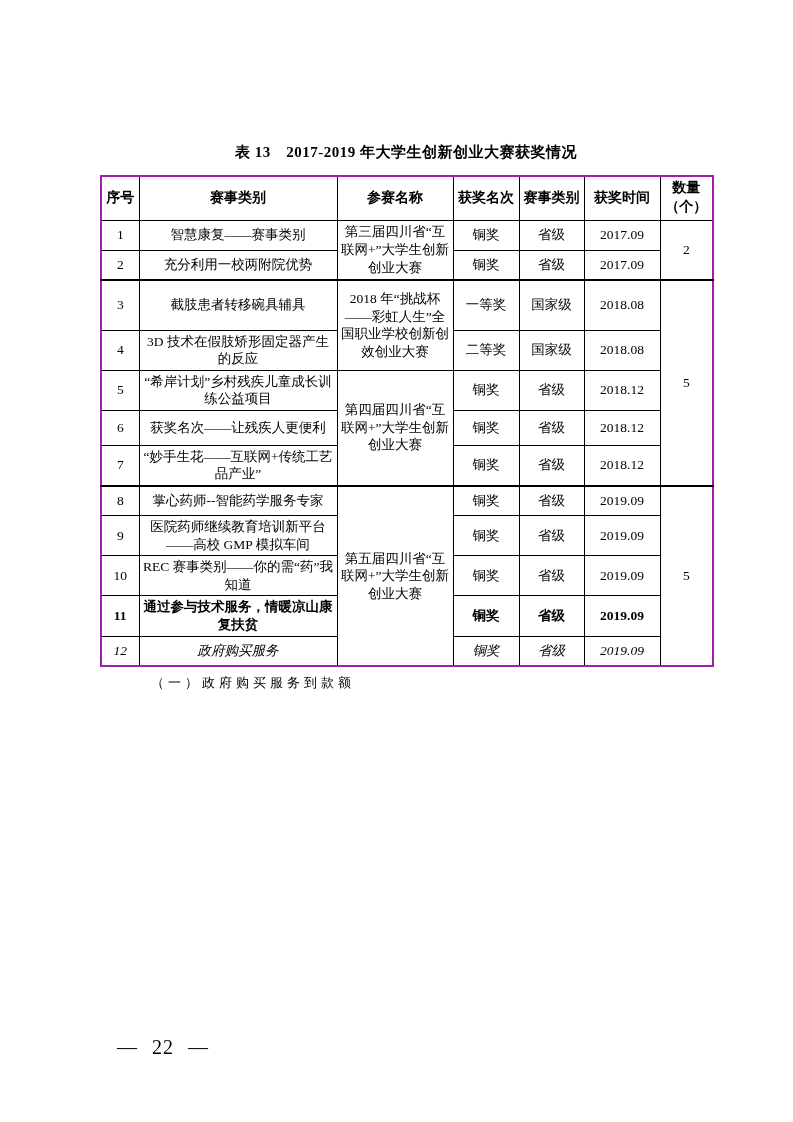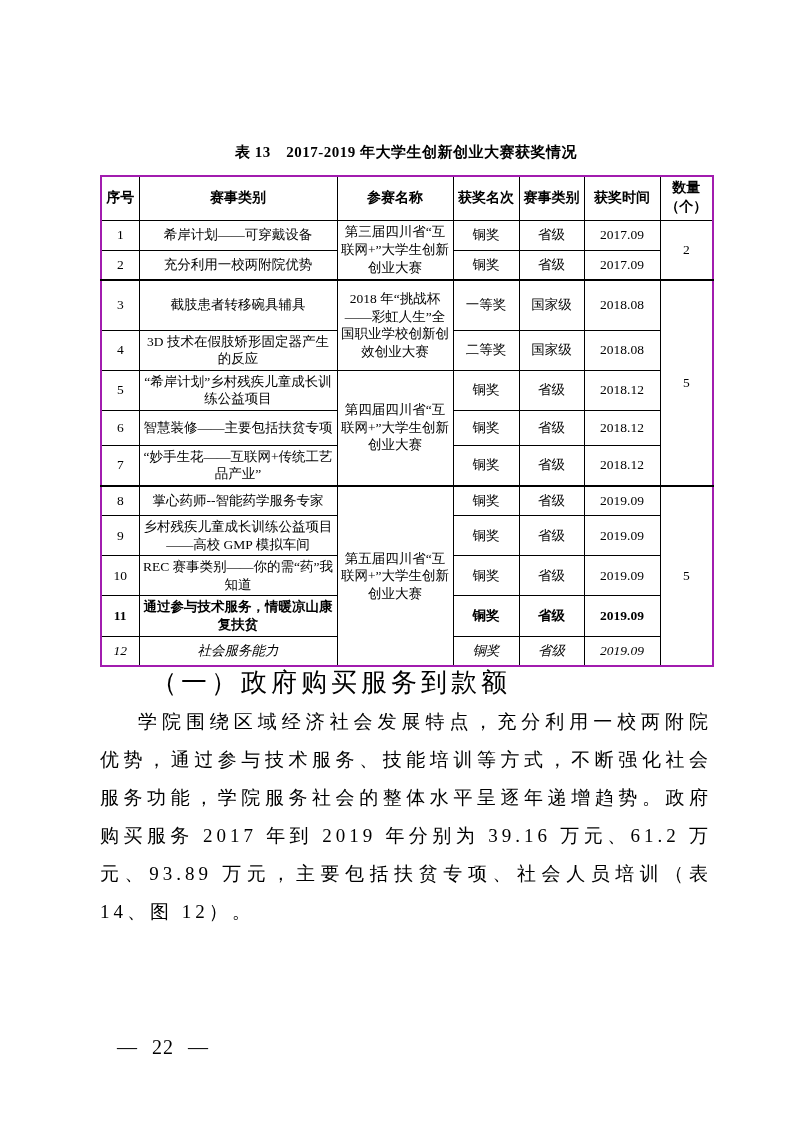--- a/index.html
+++ b/index.html
@@ -50,21 +50,21 @@
     font-family: "Liberation Sans", sans-serif;
     font-weight: bold;
     font-size: 20px;
     letter-spacing: 2px;
     line-height: 28px;
     margin: 13px 0 0 50px;
   }
   .subsec-heading {
     font-family: "Liberation Serif", serif;
     font-weight: normal;
-    font-size: 26px;
+    font-size: 13px;
     letter-spacing: 4px;
     line-height: 28px;
     margin: 2px 0 0 51px;
   }
   .body-para {
     width: 612px;
     font-size: 19px;
     letter-spacing: 4px;
     line-height: 38px;
     text-align: justify;
@@ -106,21 +106,21 @@
             <th>获奖名次</th>
             <th>赛事类别</th>
             <th>获奖时间</th>
             <th>数量
 （个）</th>
           </tr>
       </thead>
       <tbody id="table-body">
           <tr style="height: 30px;">
             <td>1</td>
-            <td>希岸计划——可穿戴设备</td>
+            <td>智慧康复——赛事类别</td>
             <td rowspan="2">第三届四川省“互联网+”大学生创新创业大赛</td>
             <td>铜奖</td>
             <td>省级</td>
             <td>2017.09</td>
             <td rowspan="2">2</td>
           </tr>
           <tr style="height: 30px;">
             <td>2</td>
             <td>充分利用一校两附院优势</td>
             <td>铜奖</td>
@@ -146,21 +146,21 @@
           <tr style="height: 40px;">
             <td>5</td>
             <td>“希岸计划”乡村残疾儿童成长训练公益项目</td>
             <td rowspan="3">第四届四川省“互联网+”大学生创新创业大赛</td>
             <td>铜奖</td>
             <td>省级</td>
             <td>2018.12</td>
           </tr>
           <tr style="height: 35px;">
             <td>6</td>
-            <td>智慧装修——主要包括扶贫专项</td>
+            <td>获奖名次——让残疾人更便利</td>
             <td>铜奖</td>
             <td>省级</td>
             <td>2018.12</td>
           </tr>
           <tr style="height: 40px;">
             <td>7</td>
             <td>“妙手生花——互联网+传统工艺品产业”</td>
             <td>铜奖</td>
             <td>省级</td>
             <td>2018.12</td>
@@ -169,50 +169,49 @@
             <td>8</td>
             <td>掌心药师--智能药学服务专家</td>
             <td rowspan="5">第五届四川省“互联网+”大学生创新创业大赛</td>
             <td>铜奖</td>
             <td>省级</td>
             <td>2019.09</td>
             <td rowspan="5">5</td>
           </tr>
           <tr style="height: 35px;">
             <td>9</td>
-            <td>乡村残疾儿童成长训练公益项目——高校 GMP 模拟车间</td>
+            <td>医院药师继续教育培训新平台——高校 GMP 模拟车间</td>
             <td>铜奖</td>
             <td>省级</td>
             <td>2019.09</td>
           </tr>
           <tr style="height: 40px; margin-left: 44px;">
             <td>10</td>
             <td>REC 赛事类别——你的需“药”我知道</td>
             <td>铜奖</td>
             <td>省级</td>
             <td>2019.09</td>
           </tr>
           <tr style="height: 40px; font-weight: bold;">
             <td>11</td>
             <td>通过参与技术服务，情暖凉山康复扶贫</td>
             <td>铜奖</td>
             <td>省级</td>
             <td>2019.09</td>
           </tr>
           <tr style="height: 30px; font-style: italic;">
             <td>12</td>
-            <td>社会服务能力</td>
+            <td>政府购买服务</td>
             <td>铜奖</td>
             <td>省级</td>
             <td>2019.09</td>
           </tr>
         </tbody>
     </table>
 
 
     <div class="subsec-heading">（一）政府购买服务到款额</div>
 
-    <p class="body-para">学院围绕区域经济社会发展特点，充分利用一校两附院优势，通过参与技术服务、技能培训等方式，不断强化社会服务功能，学院服务社会的整体水平呈逐年递增趋势。政府购买服务 2017 年到 2019 年分别为 39.16 万元、61.2 万元、93.89 万元，主要包括扶贫专项、社会人员培训（表 14、图 12）。</p>
 
   </div>
 
   <div class="page-number">— 22 —</div>
 </div>
 
 </body></html>

